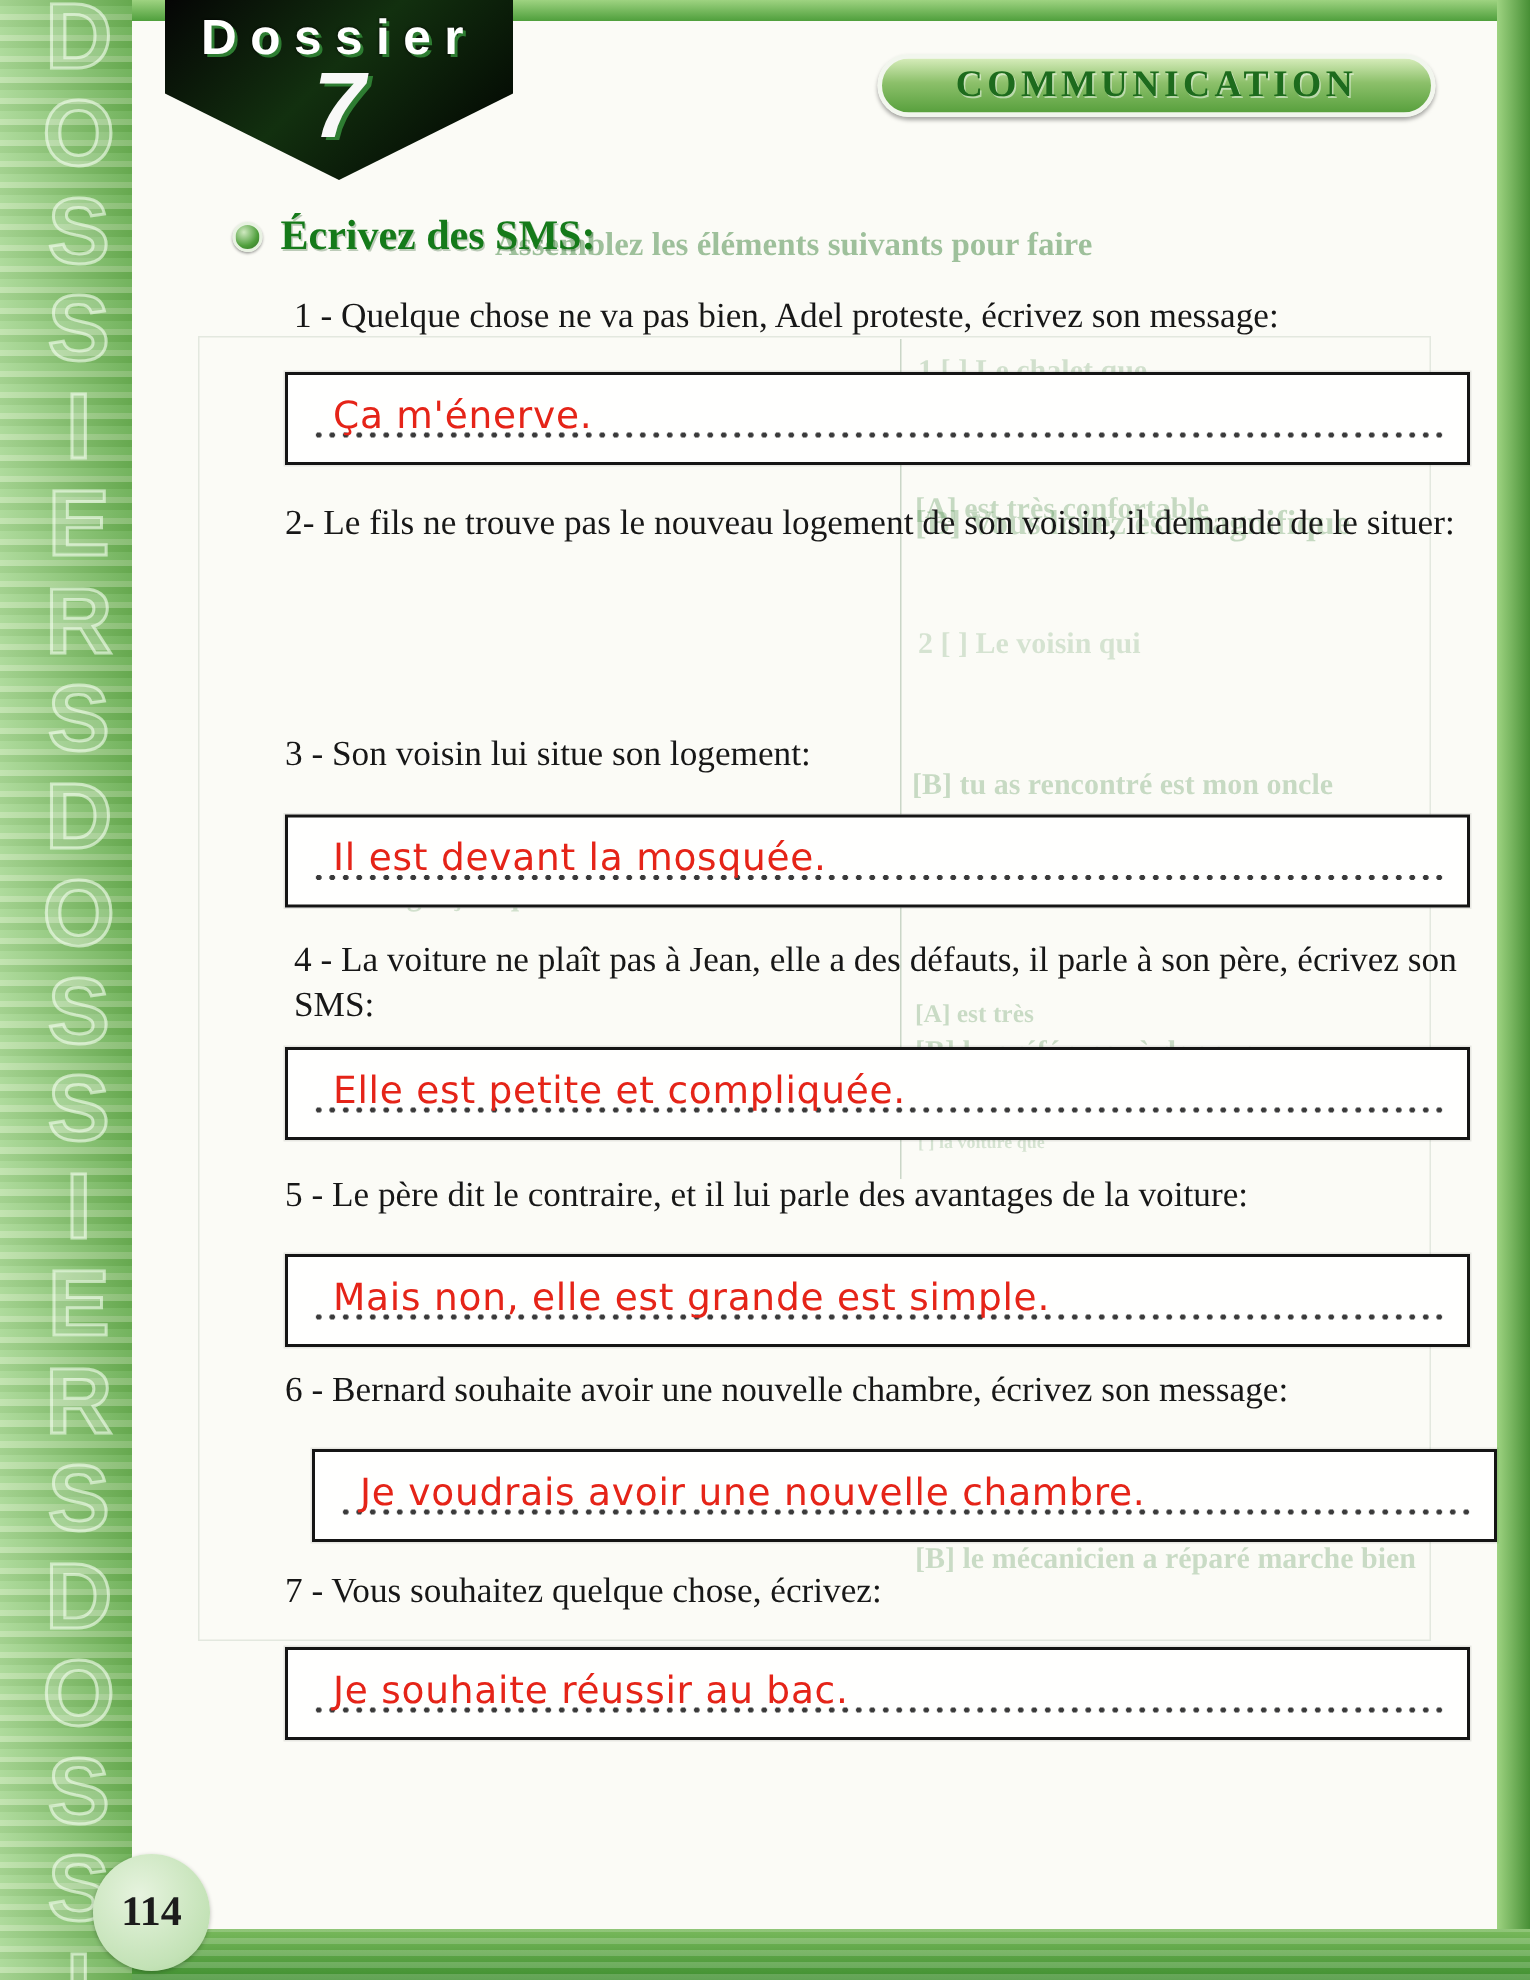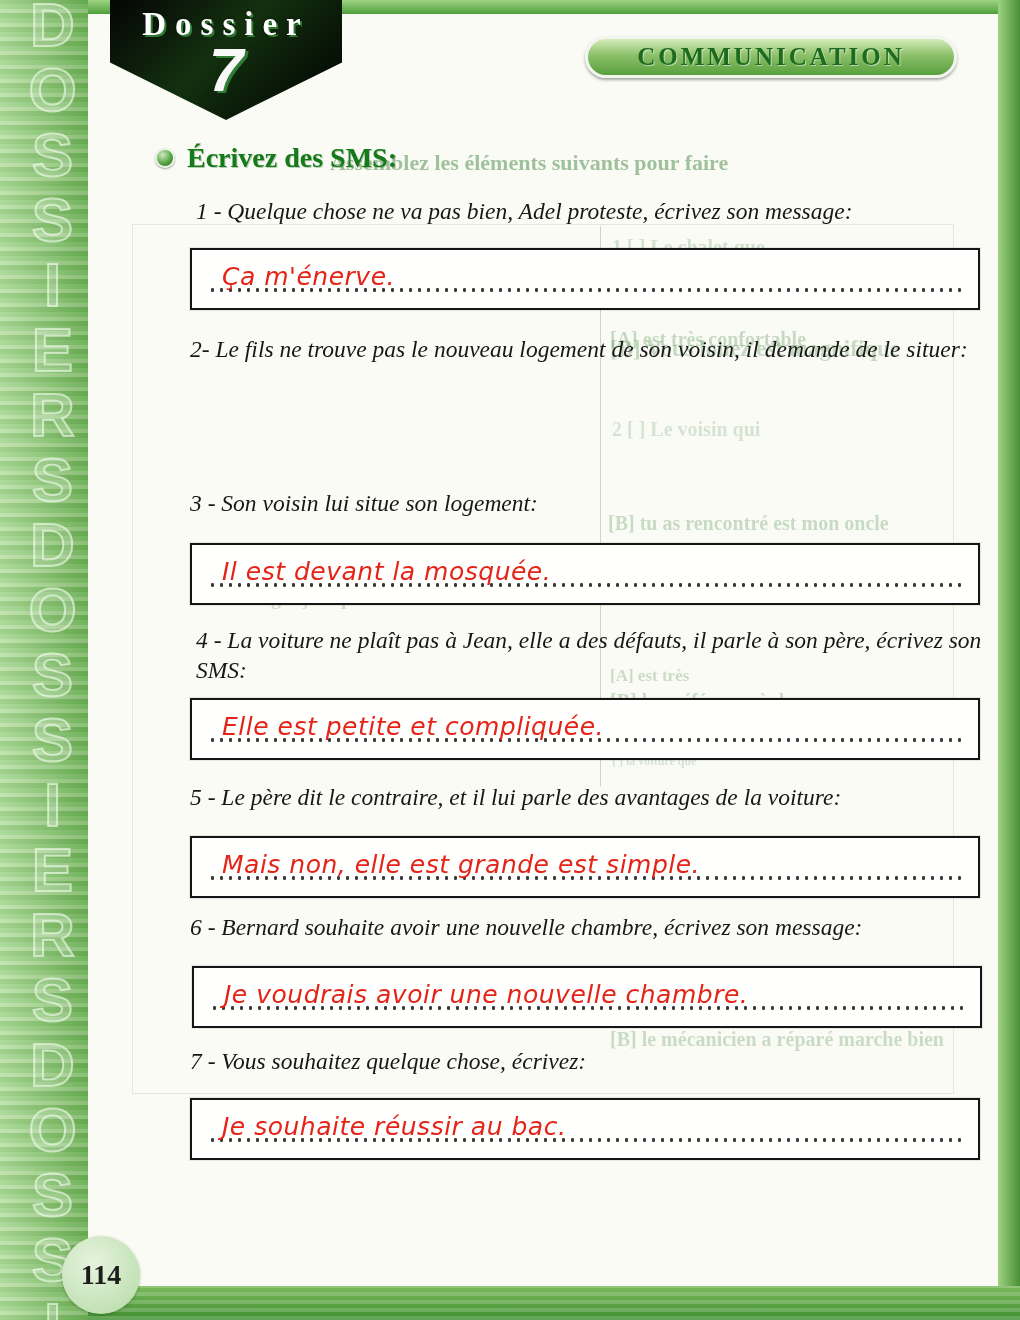--- a/index.html
+++ b/index.html
@@ -41,21 +41,21 @@
   
   .badge {
     position:absolute; left:110px; top:0; width:232px; height:120px; z-index:5;
     clip-path:polygon(0 0, 100% 0, 100% 52%, 50% 100%, 0 52%);
     background:linear-gradient(135deg,#050505 0%,#12300f 45%,#000 100%);
     text-align:center;
     filter:drop-shadow(2px 2px 2px rgba(0,0,0,.35));
   }
   .badge-title {
     margin-top:6px;
-    font-family:Liberation Serif, serif; font-weight:bold;
+    font-family:Liberation Sans, sans-serif; font-weight:bold;
     font-size:33px; letter-spacing:9px; color:#ffffff;
     text-shadow:2px 2px 0 #2e7d32, 0 0 2px #000;
   }
   .badge-number {
     margin-top:-4px;
     font-family:"Liberation Sans", sans-serif; font-weight:bold; font-style:italic;
     font-size:62px; line-height:62px; color:#f8f8f8;
     text-shadow:3px 2px 0 #2e7d32;
   }
   
@@ -76,21 +76,21 @@
   .bullet {
     width:20px; height:20px; border-radius:50%; margin-right:12px;
     background:radial-gradient(circle at 35% 30%, #cfe9c0, #4f9f3c 60%, #2d6e22);
     border:2px solid #e8f2e2; box-shadow:0 1px 2px rgba(0,0,0,.4);
   }
   .heading-text {
     font-weight:bold; font-size:28px; color:#157a1a;
     text-shadow:1px 1px 0 rgba(0,60,0,.25);
   }
   
-  .content { position:absolute; inset:14px 22px 34px 88px; z-index:3;font-style:italic; }
+  .content { position:absolute; inset:14px 22px 34px 88px; z-index:3; }
   .prompt {
     position:absolute; font-size:23.5px; line-height:1.28; color:#171717; width:815px;
   }
   .answer-box {
     position:absolute; width:790px; height:62px;
     border:2px solid #151515; background:#fffffe;
     box-shadow:0 0 0 1px rgba(0,0,0,.08);
   }
   .dots {
     position:absolute; left:16px; right:14px; bottom:15px; height:6px;
@@ -101,21 +101,21 @@
     position:absolute; left:30px; bottom:17px;
     font-family:"DejaVu Sans", sans-serif; font-size:25px; color:#e52418;
     letter-spacing:.5px; white-space:nowrap;
   }
   
   .p1{left:108px; top:182px;} .b1{left:102px; top:234px;padding-left:40px;}
   .p2{left:102px; top:320px;} .b2{left:102px; top:392px;}
   .p3{left:102px; top:474px;} .b3{left:102px; top:529px;}
   .p4{left:108px; top:611px;} .b4{left:102px; top:684px;}
   .p5{left:102px; top:768px;} .b5{left:102px; top:822px;}
-  .p6{left:102px; top:898px;} .b6{left:104px; top:952px;padding-left:24px;}
+  .p6{left:102px; top:898px;} .b6{left:120px; top:952px;padding-left:24px;}
   .p7{left:102px; top:1032px;} .b7{left:102px; top:1084px;}
   
   .page-num {
     position:absolute; left:62px; top:1236px; width:78px; height:78px; z-index:6;
     border-radius:50%;
     background:radial-gradient(circle at 40% 35%, #e6f3de, #c3e2b6 70%, #a9d199);
     display:flex; align-items:center; justify-content:center;
     font-family:"Liberation Serif", serif; font-weight:bold; font-size:28px; color:#1c1c1c;
     box-shadow:0 1px 3px rgba(0,0,0,.25);
   }

